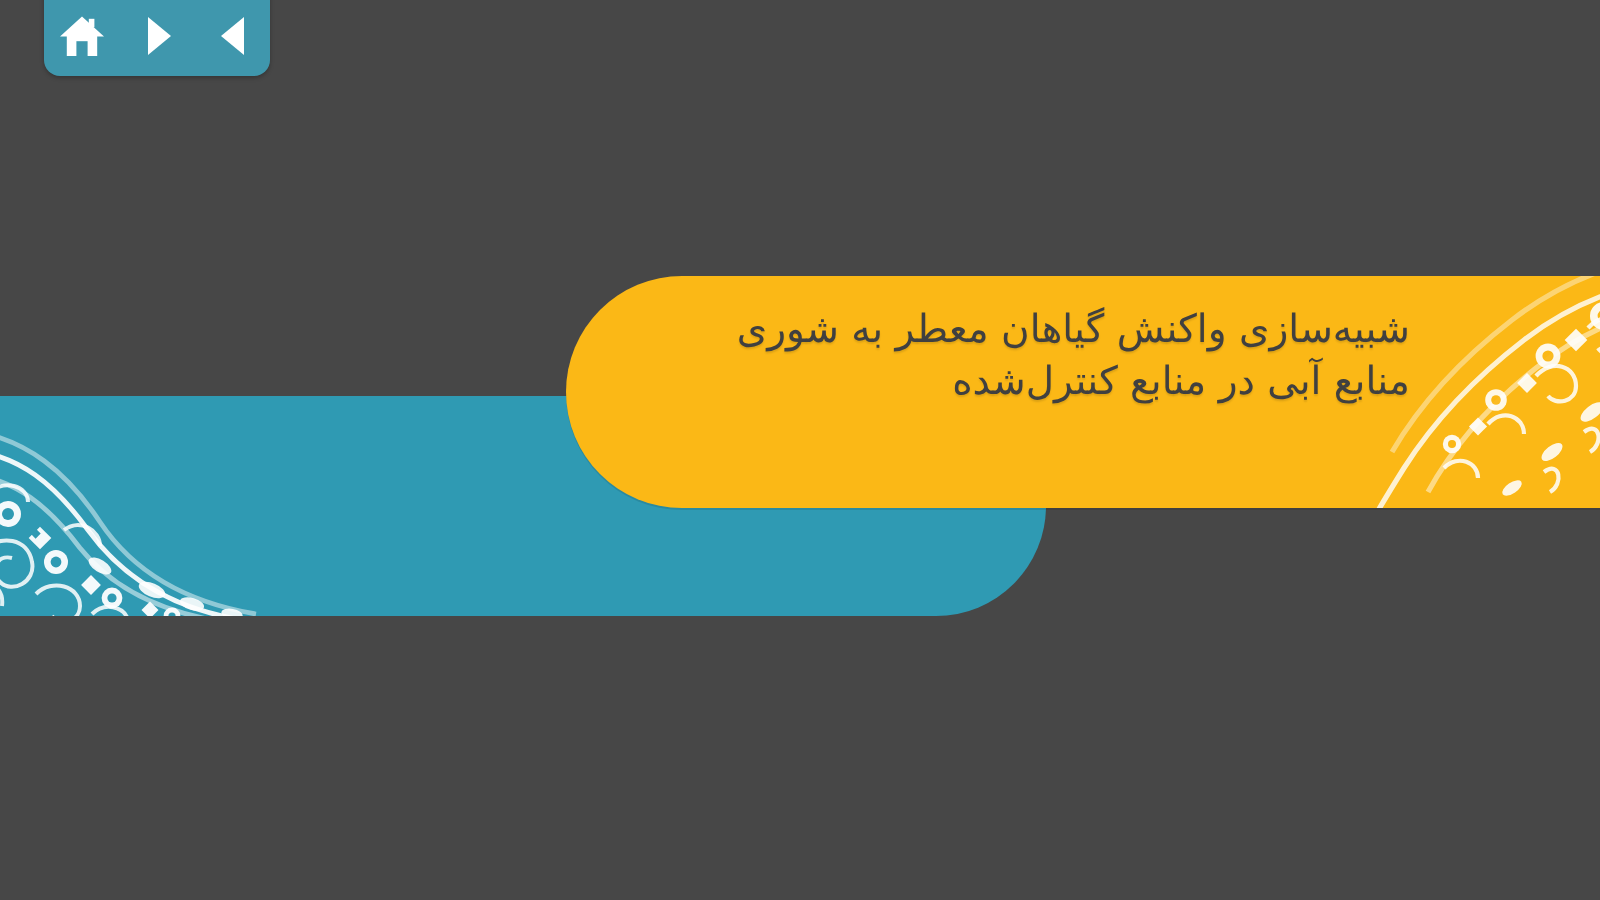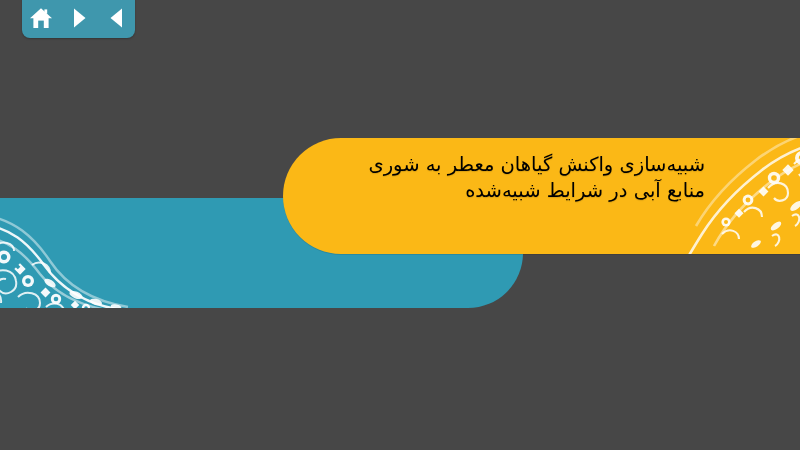--- a/index.html
+++ b/index.html
@@ -95,21 +95,21 @@
     position: absolute;
     right: 118px;
     top: 14px;
     width: 400px;
     text-align: right;
     direction: rtl;
     z-index: 5;
     line-height: 1.32;
   }
   .title-line {
-    color: #000000;
+    color: #404040;
     font-size: 19.5px;
     font-weight: normal;
     white-space: nowrap;
     text-shadow: 0 1px 1px rgba(0,0,0,0.12);
   }
 </style>
 </head>
 <body>
 
 <div id="slide">
@@ -226,18 +226,18 @@
         </g>
         <g fill="none" stroke="#ffffff" stroke-width="1.7" opacity="0.6">
           <path d="M234 94 C 224 100, 214 110, 208 124"></path>
           <path d="M214 124 C 208 128, 202 132, 198 136"></path>
         </g>
       </svg>
     </div>
 
     <div id="title-block">
       <div class="title-line">شبیه‌سازی واکنش گیاهان معطر به شوری</div>
-      <div class="title-line">منابع آبی در شرایط شبیه‌شده</div>
+      <div class="title-line">منابع آبی در منابع کنترل‌شده</div>
     </div>
 
   </div>
 
 </div>
 
 </body></html>

